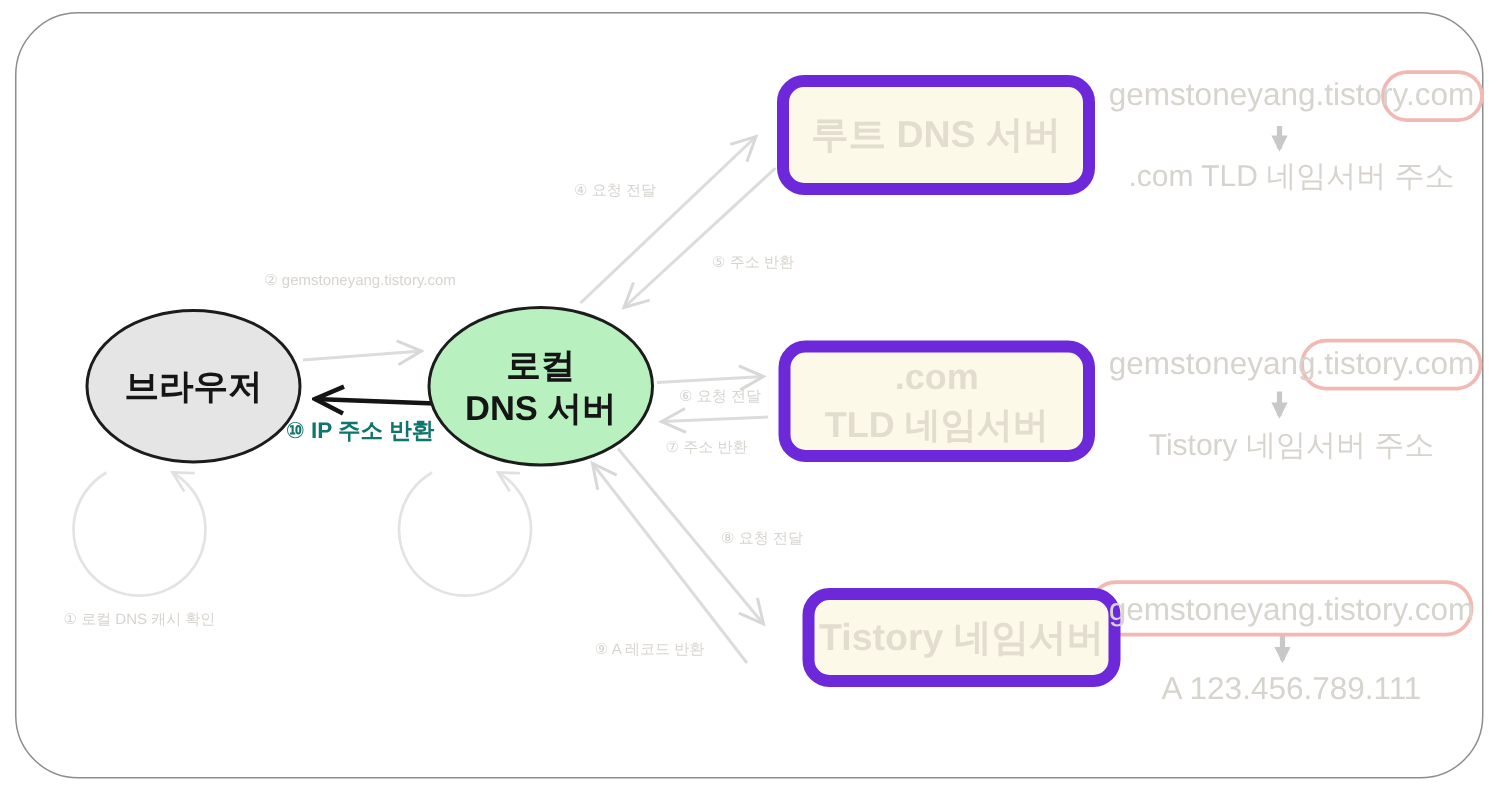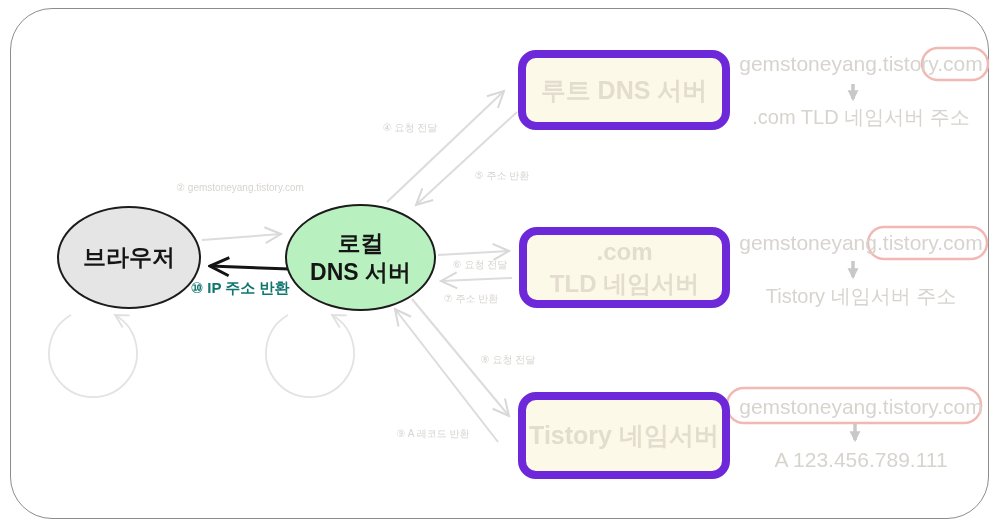--- a/index.html
+++ b/index.html
@@ -86,26 +86,27 @@
 DNS 서버</span>
   </div>
 
   <div class="node fadedbox" style="left:518px;top:50px;width:212px;height:80px;">
     <span>루트 DNS 서버</span>
   </div>
   <div class="node fadedbox" style="left:519px;top:227px;width:211px;height:81px;font-size:24px;">
     <span>.com
 TLD 네임서버</span>
   </div>
-  <div class="node fadedbox" style="left:518px;top:392px;width:212px;height:87px;">
+  <div class="node fadedbox" style="left:535px;top:392px;width:212px;height:66px;">
     <span>Tistory 네임서버</span>
   </div>
 
   <div class="lbl" style="left:125px;top:182px;width:230px;">② gemstoneyang.tistory.com</div>
   <div class="lbl lbl-dark" style="left:150px;top:279px;width:180px;">⑩ IP 주소 반환</div>
+  <div class="lbl" style="left:12px;top:408px;width:162px;">① 로컬 DNS 캐시 확인</div>
   <div class="lbl" style="left:355px;top:122px;width:110px;">④ 요청 전달</div>
   <div class="lbl" style="left:447px;top:170px;width:110px;">⑤ 주소 반환</div>
   <div class="lbl" style="left:425px;top:228px;width:110px;margin-top:31px;">⑥ 요청 전달</div>
   <div class="lbl" style="left:416px;top:293px;width:110px;">⑦ 주소 반환</div>
   <div class="lbl" style="left:453px;top:354px;width:110px;">⑧ 요청 전달</div>
   <div class="lbl" style="left:363px;top:428px;width:140px;">⑨ A 레코드 반환</div>
 
   <div class="rtext" style="top:52px;">gemstoneyang.tistory.com</div>
   <div class="rtext" style="top:104px;font-size:20px;">.com TLD 네임서버 주소</div>
 

